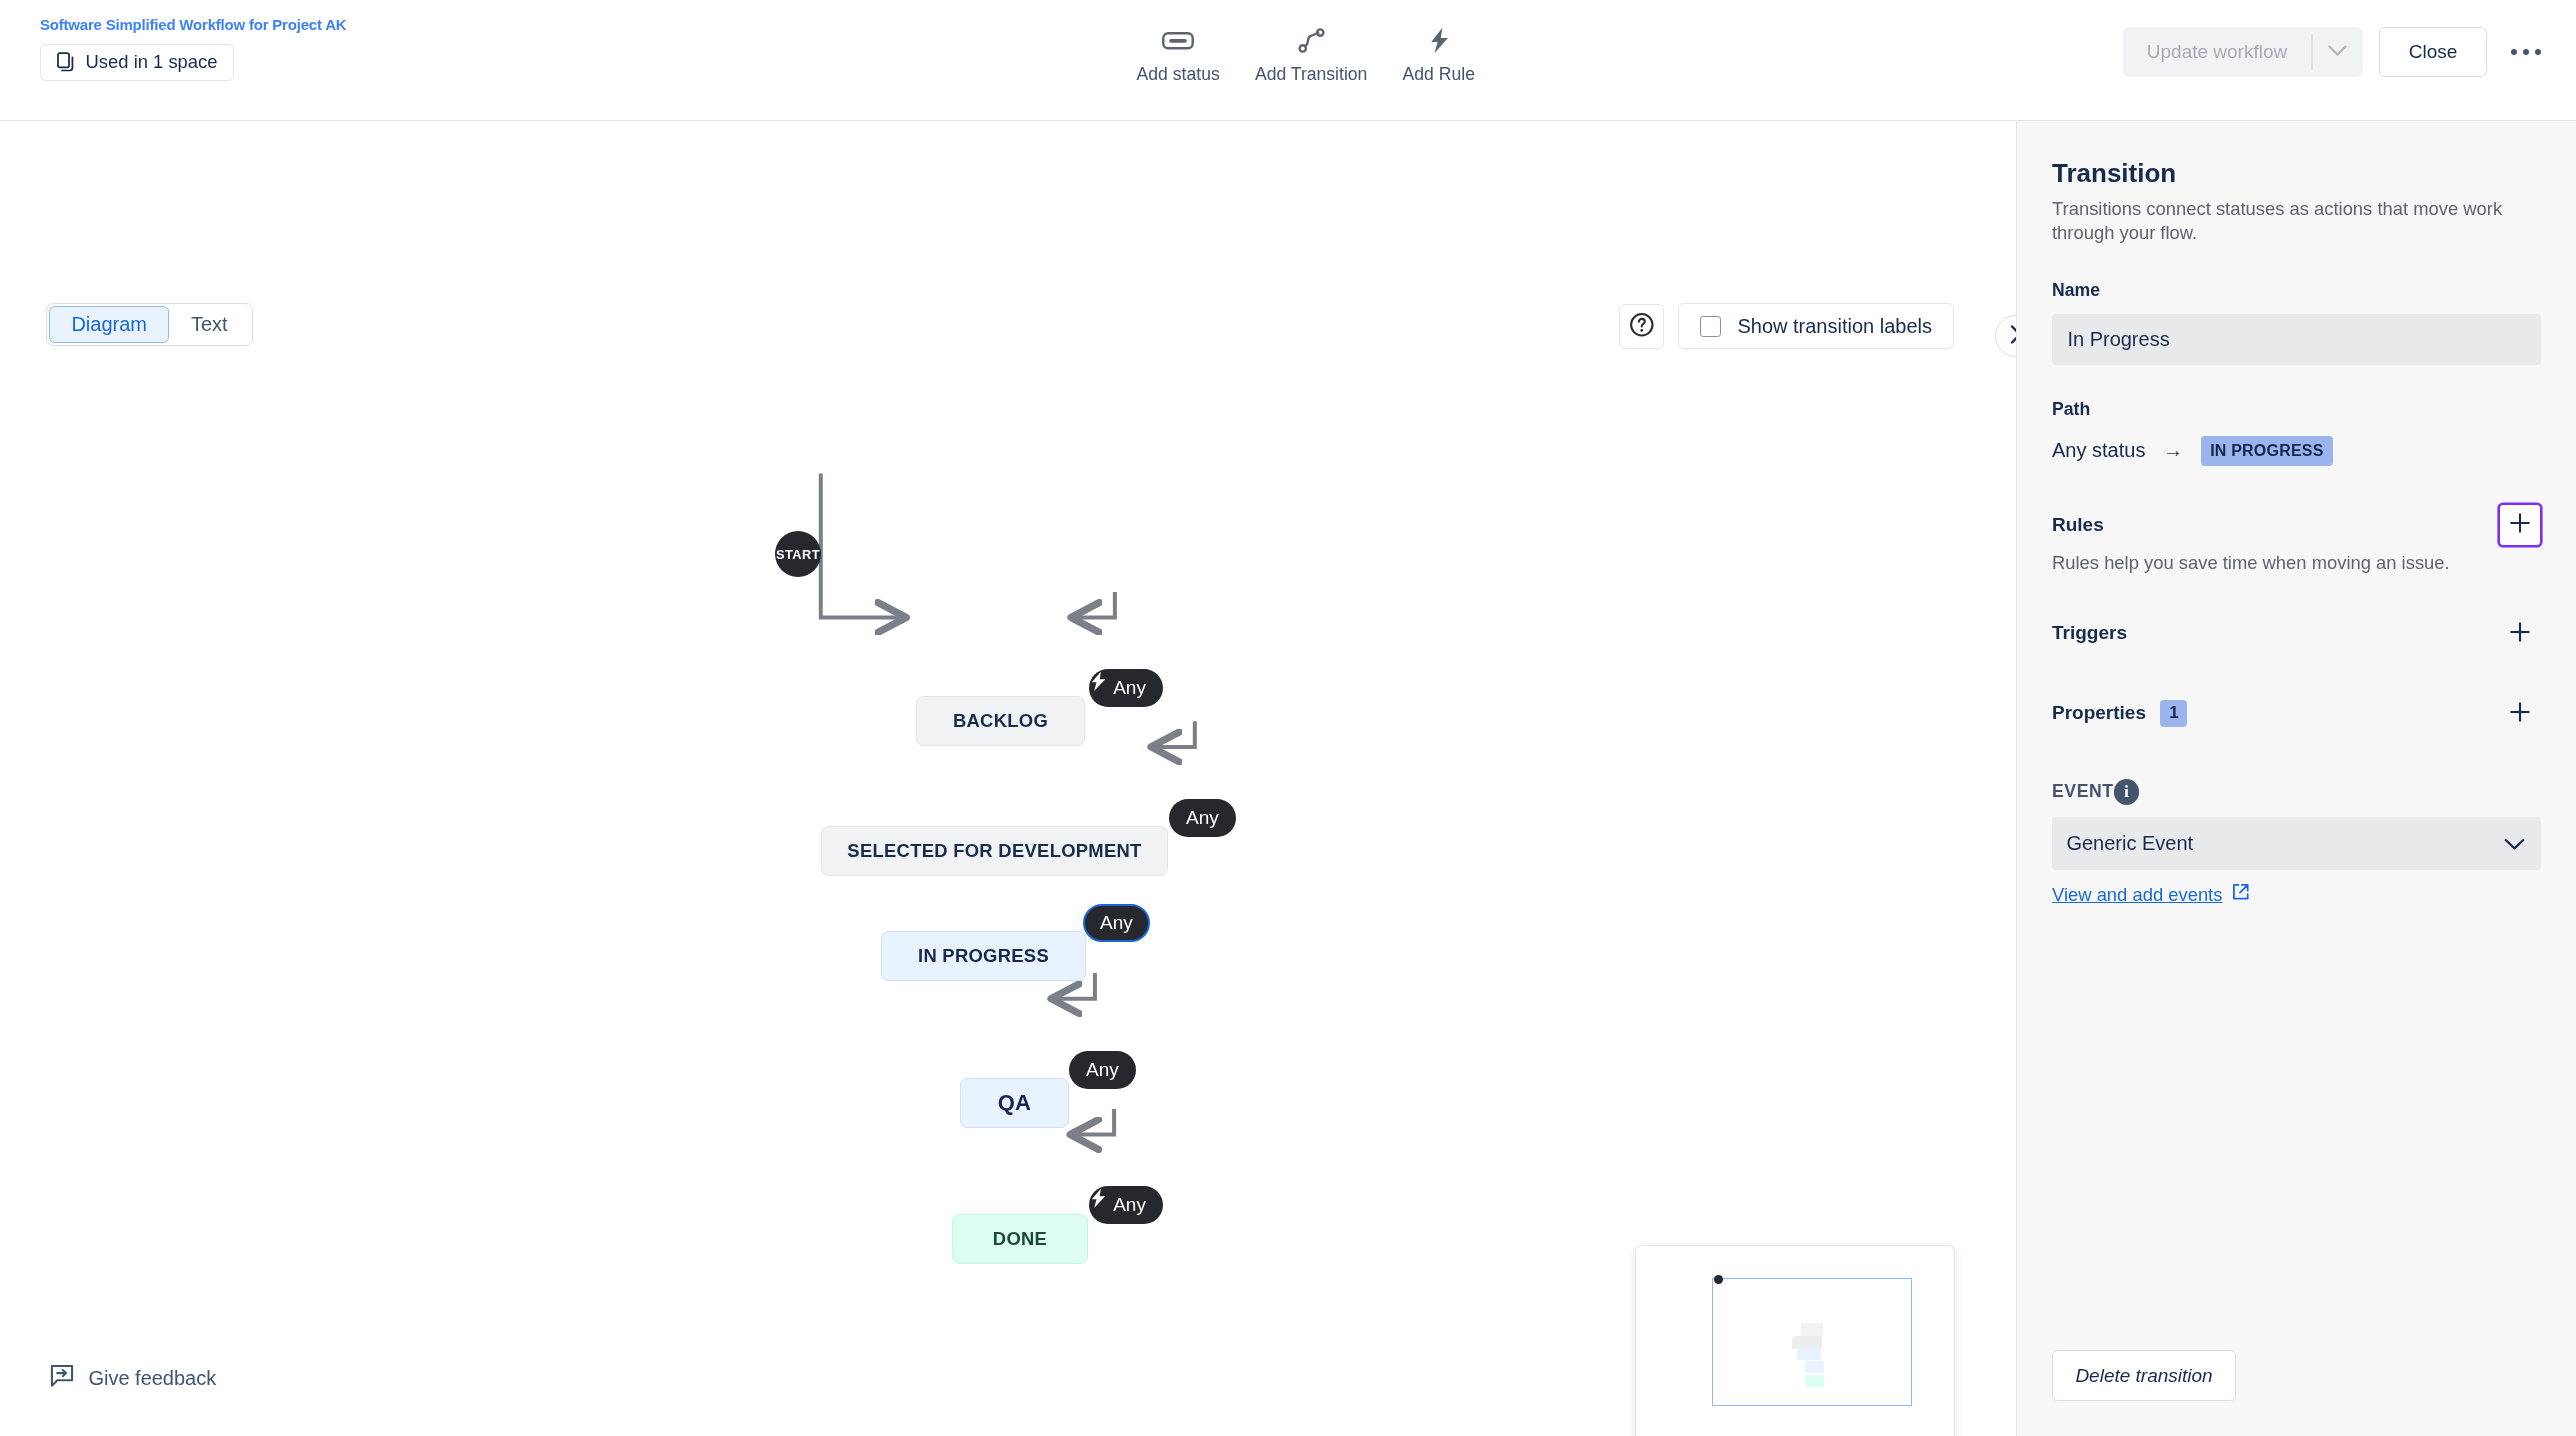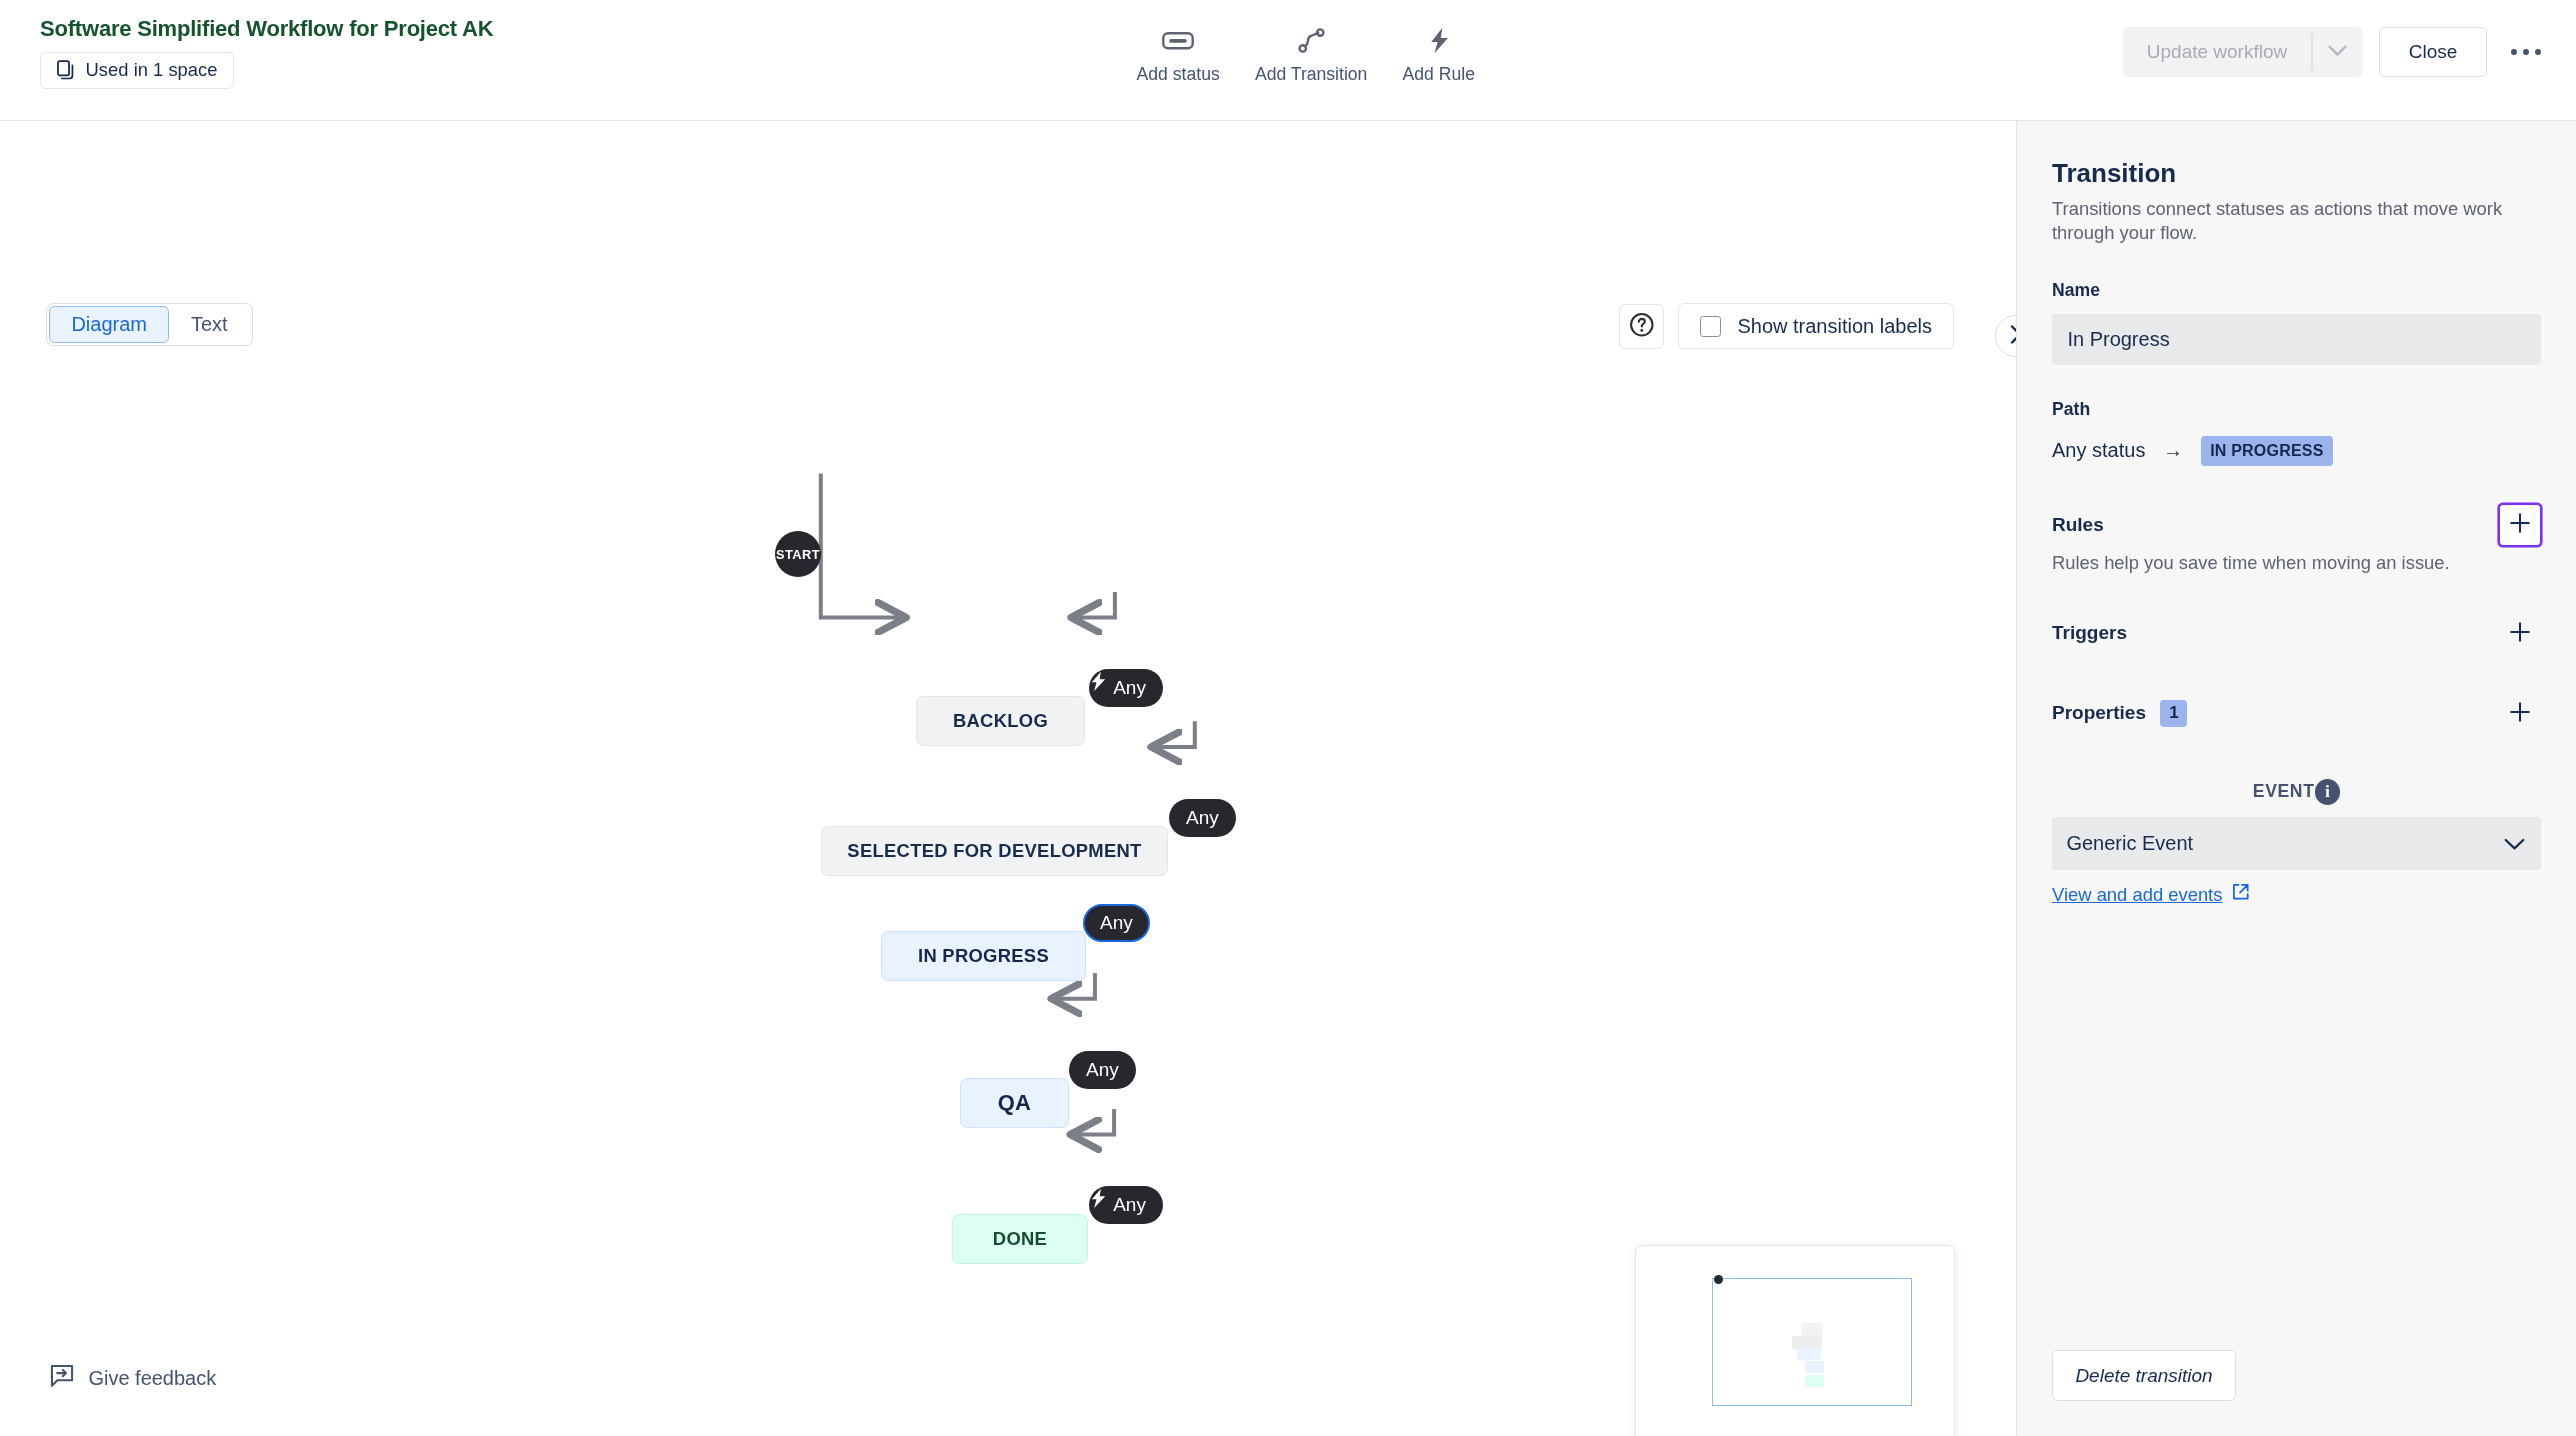--- a/index.html
+++ b/index.html
@@ -18,21 +18,21 @@
     position: relative;
     height: 121px;
     flex: 0 0 121px;
     background: #ffffff;
     border-bottom: 1.6px solid #e4e5e9;
     display: flex;
     align-items: center;
   }
   .header-left { position: absolute; left: 40px; top: 16px; }
   .wf-title {
-    font-size: 22px; font-weight: bold; color: #14532d;
+    font-size: 15px; font-weight: bold; color: #3b82f6;
     letter-spacing: -0.2px; line-height: 1.2;
   }
   .used-in-space {
     margin-top: 9.6px;
     display: inline-flex; align-items: center; gap: 9.6px;
     height: 37px; padding: 0 16px;
     border: 1.6px solid #e4e5e9; border-radius: 5.6px;
     background: #fff; font-size: 18.4px; color: #172b4d;
     cursor: pointer;
   }
@@ -216,21 +216,21 @@
     font-size: 17px; font-weight: bold;
   }
   .icon-btn {
     width: 42px; height: 42px; display:flex; align-items:center; justify-content:center;
     background: transparent; border: 1.6px solid transparent; border-radius: 4px; cursor: pointer;
   }
   .icon-btn.focused { background:#fff; border-color:#7b2cf5; box-shadow: 0 0 0 1.6px #7b2cf5; }
   .sec-desc { margin-top: 6.4px; font-size: 18.4px; color:#5d6370; }
 
   .event-label-row {
-    display:flex; align-items:center; justify-content: center;
+    display:flex; align-items:center; justify-content: flex-start;
     margin-top: 45px;
   }
   .event-label { font-size: 17.6px; font-weight: bold; color:#44546f; letter-spacing: 0.6px; }
   .info-dot {
     width: 25.6px; height: 25.6px; border-radius: 50%; background:#44546f; color:#fff;
     display:flex; align-items:center; justify-content:center;
     font-size: 17.6px; font-weight: bold; font-family: "Liberation Serif", serif; cursor:pointer;
   }
   .select-box {
     margin-top: 12.8px; height: 53px; width: 100%;

